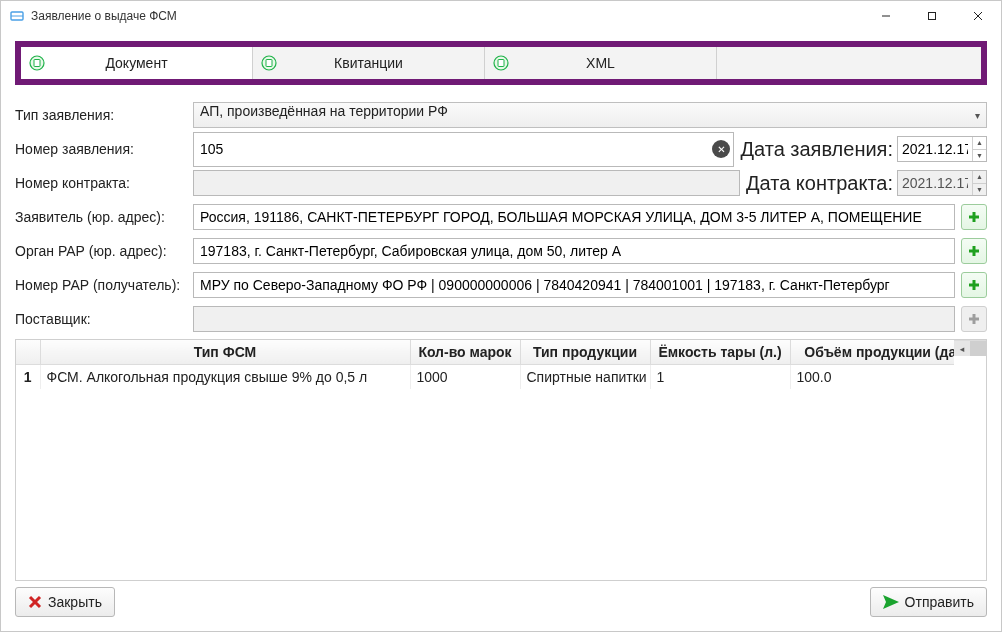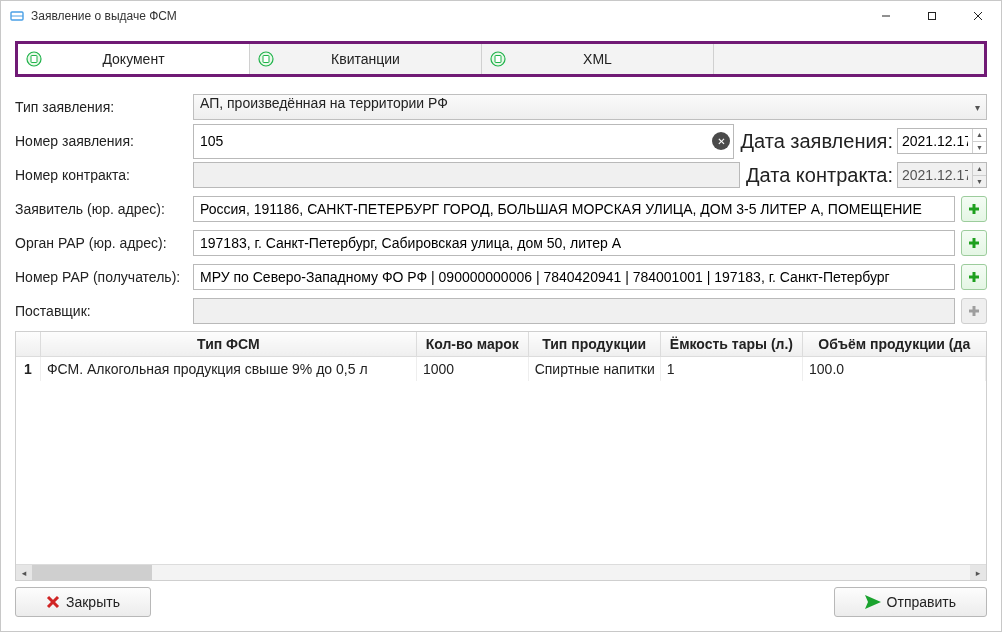--- a/index.html
+++ b/index.html
@@ -6,21 +6,21 @@
   html, body { margin:0; padding:0; font-family: "Segoe UI", Tahoma, sans-serif; font-size:13px; color:#222; background:#fff; }
   .window { width:1002px; height:632px; border:1px solid #c8c8c8; display:flex; flex-direction:column; background:#fff; box-shadow:0 8px 24px rgba(0,0,0,0.15); }
   .titlebar { height:30px; display:flex; align-items:center; padding:0 0 0 8px; color:#333; font-size:12px; }
   .titlebar .app-icon { width:16px; height:16px; margin-right:6px; display:flex; align-items:center; justify-content:center; }
   .titlebar .title { flex:1; }
   .titlebar .win-controls { display:flex; height:100%; }
   .titlebar .win-btn { width:46px; height:100%; display:flex; align-items:center; justify-content:center; font-size:10px; color:#222; cursor:default; }
 
   .client { flex:1; padding:10px 14px 14px 14px; display:flex; flex-direction:column; gap:6px; min-height:0; }
 
-  .tabs { display:flex; border:3px solid #701a75; background:#f3f3f3; height:36px; }
+  .tabs { display:flex; border:6px solid #701a75; background:#f3f3f3; height:44px; }
   .tab { flex:0 0 232px; display:flex; align-items:center; justify-content:center; gap:8px; border-right:1px solid #d0d0d0; padding:0 10px; cursor:default; position:relative; }
   .tab.active { background:#fff; }
   .tab .tab-icon { width:16px; height:16px; display:flex; align-items:center; justify-content:center; position:absolute; left:8px; }
   .tab .tab-icon svg circle { fill:#e8f9e8; stroke:#1fb24a; stroke-width:1.2; }
   .tab .tab-icon svg rect { fill:#fff; stroke:#1fb24a; stroke-width:1; }
   .tab-label { font-size:14px; }
 
   .form-row { display:flex; align-items:center; gap:6px; height:28px; }
   .form-label { width:172px; flex:0 0 172px; font-size:14px; }
   .text-input, .select-input, .date-input {
@@ -40,34 +40,34 @@
 
   .input-with-clear { flex:1; position:relative; display:flex; align-items:center; }
   .input-with-clear input { width:100%; height:35px; border:1px solid #b9b9b9; padding:0 26px 0 6px; font:inherit; font-size:14px; }
   .input-with-clear .clear-btn { position:absolute; right:4px; top:50%; transform:translateY(-50%); width:18px; height:18px; border-radius:50%; background:#4a4a4a; color:#fff; display:flex; align-items:center; justify-content:center; font-size:10px; cursor:default; }
 
   .plus-btn { width:26px; height:26px; border:1px solid #9ccc9c; background:linear-gradient(#f4fcf4,#e4f6e4); display:flex; align-items:center; justify-content:center; cursor:default; border-radius:3px; }
   .plus-btn svg { stroke:#1ea01e; stroke-width:3; }
   .plus-btn.disabled { border-color:#cfcfcf; background:#efefef; }
   .plus-btn.disabled svg { stroke:#9e9e9e; }
 
-  .grid-wrap { flex:1; min-height:0; border:1px solid #cfcfcf; display:flex; flex-direction:column; overflow:hidden; }
+  .grid-wrap { flex:1; min-height:0; border:1px solid #cfcfcf; display:flex; overflow:hidden; }
   .grid-scroll { flex:1; overflow:auto; }
   table.grid { border-collapse:collapse; width:100%; table-layout:fixed; }
   table.grid th { background:linear-gradient(#fdfdfd,#efefef); border-right:1px solid #dcdcdc; border-bottom:1px solid #dcdcdc; font-weight:700; font-size:14px; padding:4px 6px; text-align:center; height:22px; white-space:nowrap; overflow:hidden; }
   table.grid td { border-right:1px solid #eee; padding:4px 6px; font-size:14px; white-space:nowrap; overflow:hidden; }
   table.grid td.rownum { font-weight:700; text-align:center; }
   table.grid th:last-child { border-right:none; }
   .hscroll { height:16px; background:#f3f3f3; border-top:1px solid #dcdcdc; position:relative; display:flex; }
   .hscroll .sc-btn { width:16px; height:100%; background:#e6e6e6; display:flex; align-items:center; justify-content:center; font-size:9px; color:#555; }
   .hscroll .track { flex:1; position:relative; }
   .hscroll .thumb { position:absolute; left:0; top:0; height:100%; width:120px; background:#cfcfcf; }
 
   .footer { display:flex; justify-content:space-between; gap:10px; }
-  .btn { height:30px; padding:0 30px; border:1px solid #b8b8b8; background:linear-gradient(#fdfdfd,#ececec); border-radius:3px; display:flex; align-items:center; gap:6px; cursor:default; font-size:14px; }
+  .btn { height:30px; padding:0 12px; border:1px solid #b8b8b8; background:linear-gradient(#fdfdfd,#ececec); border-radius:3px; display:flex; align-items:center; gap:6px; cursor:default; font-size:14px; }
   .btn .ic { display:flex; align-items:center; }
 </style>
 </head>
 <body>
 
 <div class="window">
   <div class="titlebar">
     <span class="app-icon">
       <svg width="14" height="14" viewBox="0 0 14 14">
           <rect x="1" y="3" width="12" height="8" rx="1" fill="none" stroke="#4aa0e6" stroke-width="1.4"></rect>

